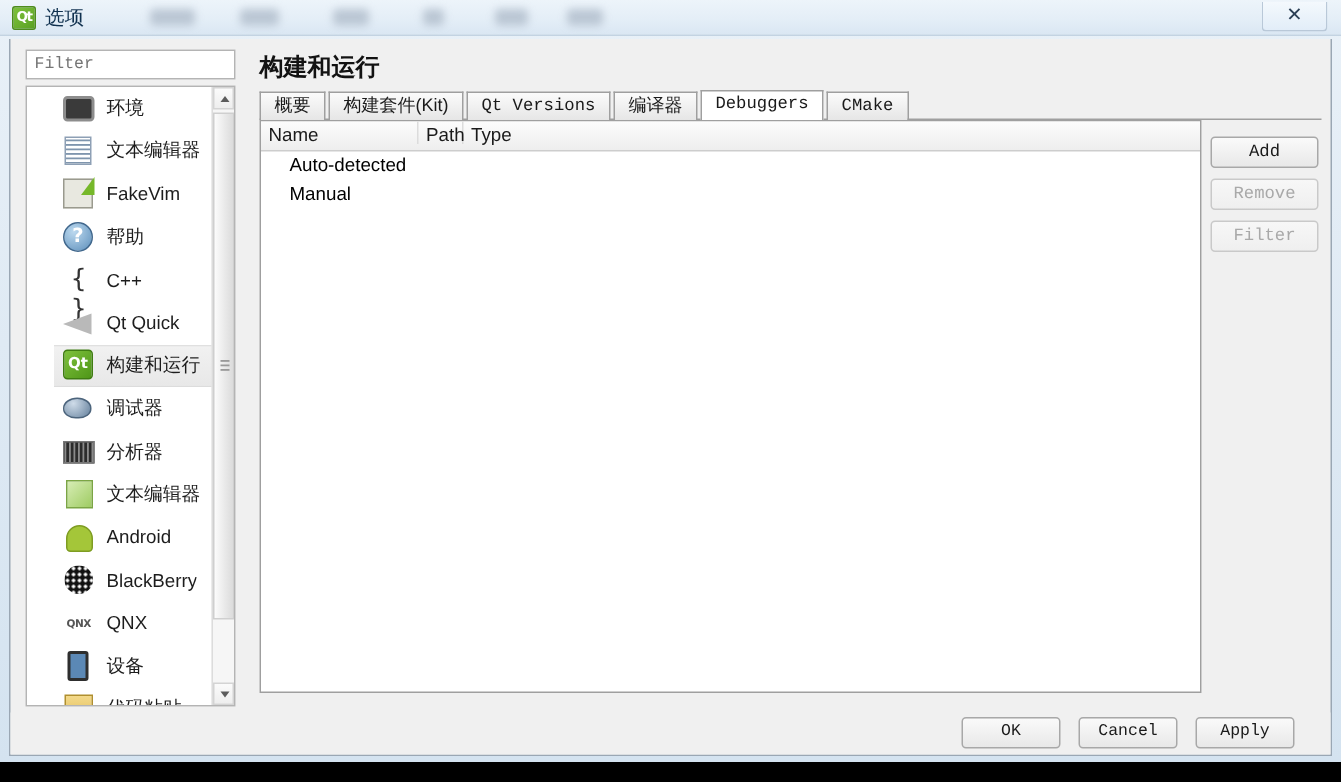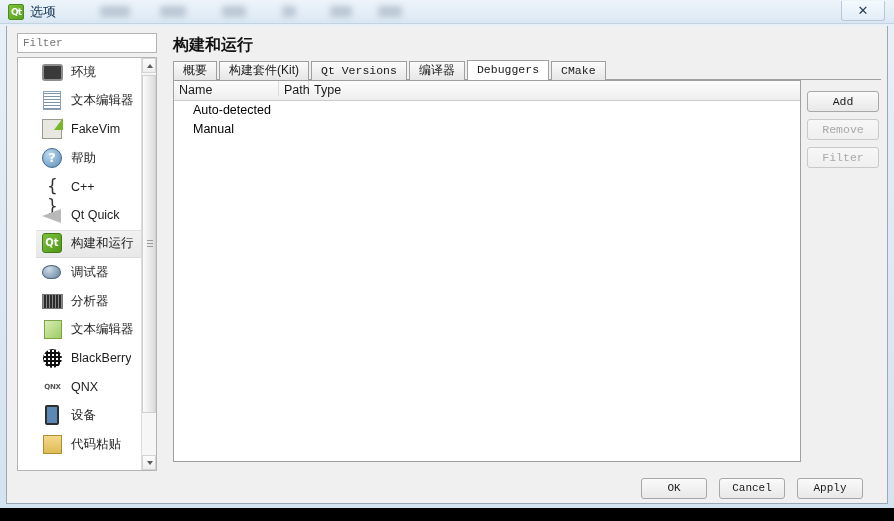--- a/index.html
+++ b/index.html
@@ -333,20 +333,26 @@
               <div class="nav-label">分析器</div>
             </div>
             <div class="nav-item">
               <div class="nav-ico">
                 <div class="ic-vcs"></div>
               </div>
               <div class="nav-label">文本编辑器</div>
             </div>
             <div class="nav-item">
               <div class="nav-ico">
+                <div class="ic-android"></div>
+              </div>
+              <div class="nav-label">Android</div>
+            </div>
+            <div class="nav-item">
+              <div class="nav-ico">
                 <div class="ic-bb"></div>
               </div>
               <div class="nav-label">BlackBerry</div>
             </div>
             <div class="nav-item">
               <div class="nav-ico">
                 <div class="ic-qnx">QNX</div>
               </div>
               <div class="nav-label">QNX</div>
             </div>

